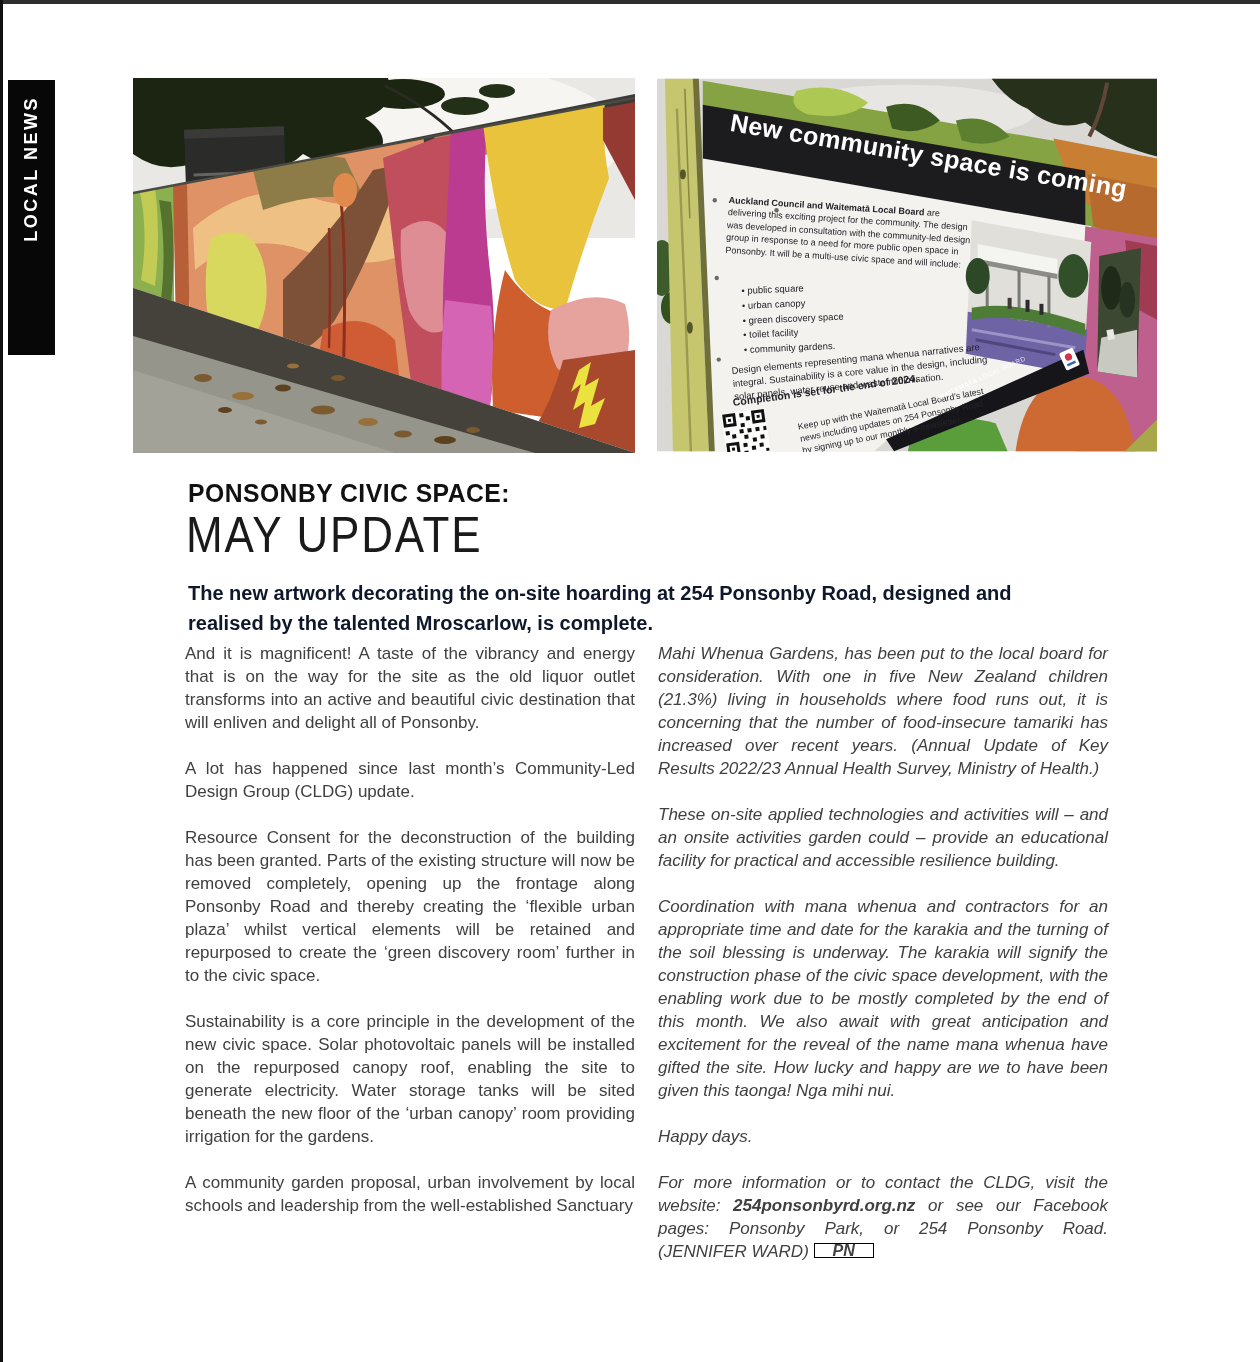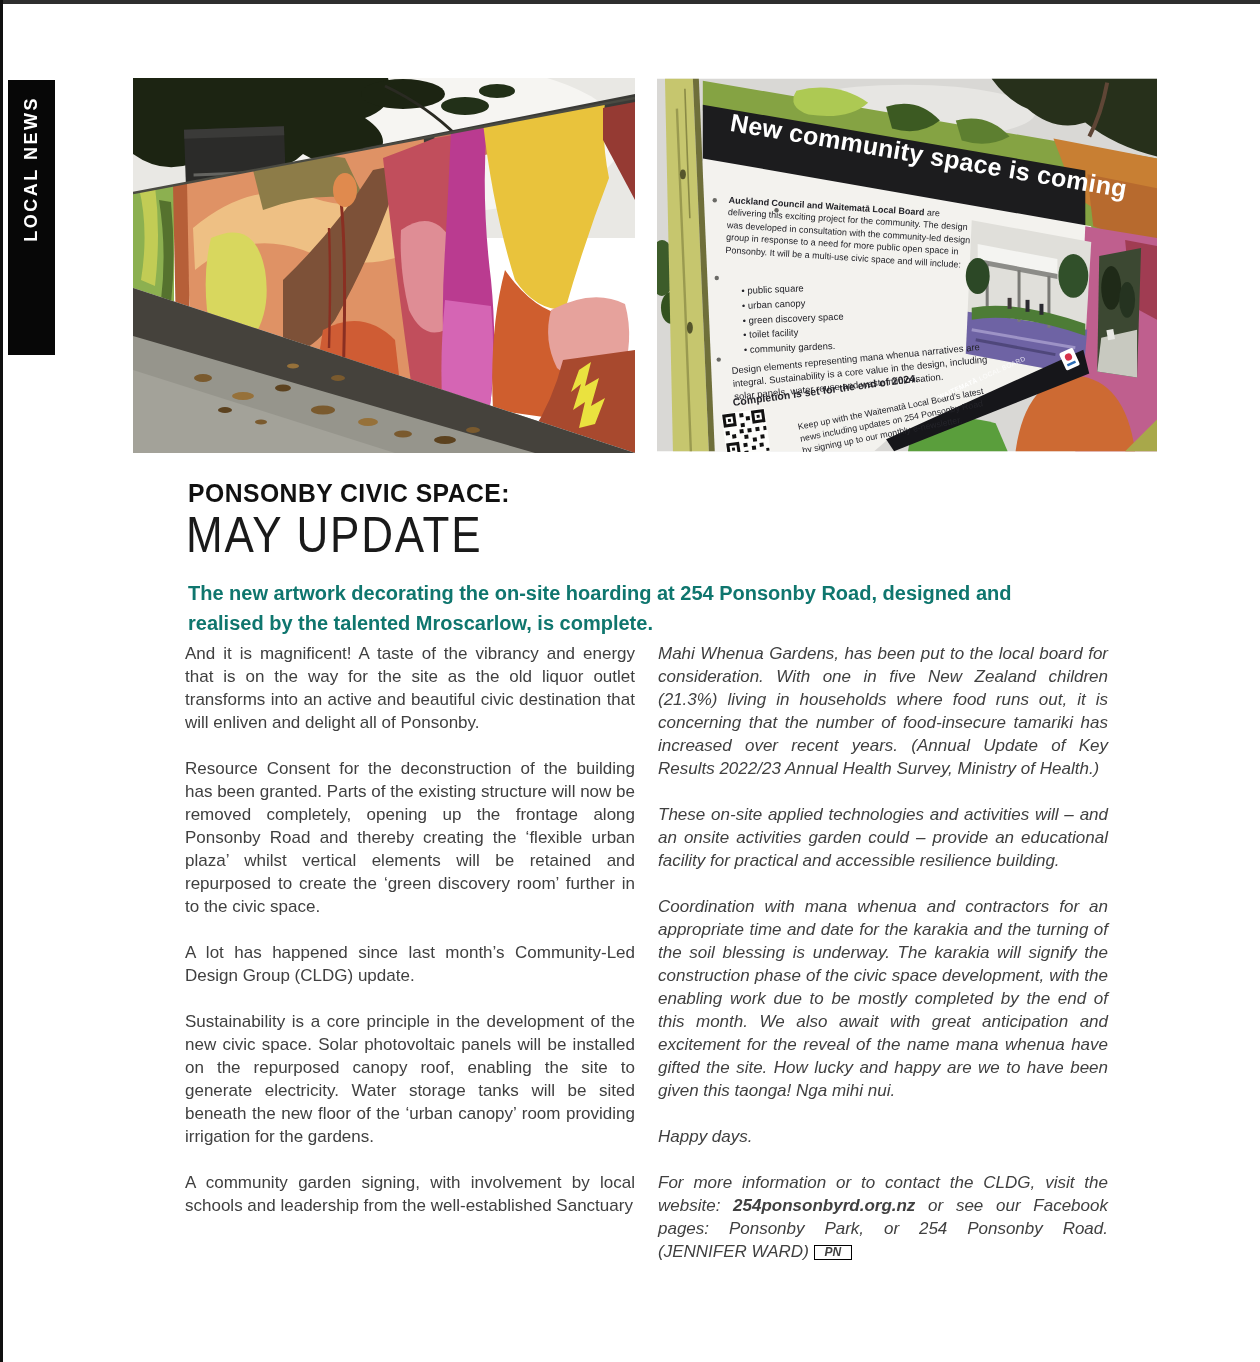--- a/index.html
+++ b/index.html
@@ -34,30 +34,30 @@
   .strip-text{left:280px;top:316px;transform:rotate(-24.5deg);font-size:6.5px;color:#fff;
        letter-spacing:.4px;white-space:nowrap;}
   .strip-text .light{font-weight:300;opacity:.8;}
 
   
   .kicker{position:absolute;left:188px;top:478px;font-size:26px;font-weight:bold;letter-spacing:.5px;
        transform:scaleX(.95);transform-origin:0 0;white-space:nowrap;color:#111;}
   .title{position:absolute;left:186px;top:506px;font-size:50px;font-weight:400;letter-spacing:2px;
        transform:scaleX(.88);transform-origin:0 0;white-space:nowrap;color:#1a1a1a;}
   .standfirst{position:absolute;left:188px;top:578px;width:856px;font-size:20px;font-weight:bold;
-       line-height:30px;color:#0f766e;}
+       line-height:30px;color:#0f172a;}
 
   
   .col{position:absolute;top:642px;width:450px;font-size:17px;line-height:23px;text-align:justify;color:#404040;}
   .col-left{left:185px;}
   .col-right{left:658px;font-style:italic;}
   .col p{margin:0 0 23px 0;}
   .col p:last-child{margin-bottom:0;}
-  .pn-box{display:inline-block;border:1.6px solid #000;font-size:12px;font-weight:bold;
-       line-height:13px;padding:0 10px;vertical-align:1px;}
+  .pn-box{display:inline-block;border:1.6px solid #000;font-size:16px;font-weight:bold;
+       line-height:13px;padding:0 18px;vertical-align:1px;}
   .bold{font-weight:bold;}
 </style>
 </head>
 <body>
 
 <div class="page">
   <div class="top-border"></div>
   <div class="left-border"></div>
 
   <div class="tab">
@@ -262,24 +262,24 @@
     </div>
     <div class="ov strip-text"><span class="bold">WAITEMATĀ</span><span class="light"> LOCAL BOARD</span></div>
   </div>
 
   <div class="kicker">PONSONBY CIVIC SPACE:</div>
   <div class="title">MAY UPDATE</div>
   <div class="standfirst">The new artwork decorating the on-site hoarding at 254 Ponsonby Road, designed and realised by the talented Mroscarlow, is complete.</div>
 
   <div class="col col-left">
     <p>And it is magnificent! A taste of the vibrancy and energy that is on the way for the site as the old liquor outlet transforms into an active and beautiful civic destination that will enliven and delight all of Ponsonby.</p>
+    <p>A lot has happened since last month’s Community-Led Design Group (CLDG) update.</p>
     <p>Resource Consent for the deconstruction of the building has been granted. Parts of the existing structure will now be removed completely, opening up the frontage along Ponsonby Road and thereby creating the ‘flexible urban plaza’ whilst vertical elements will be retained and repurposed to create the ‘green discovery room’ further in to the civic space.</p>
-    <p>A lot has happened since last month’s Community-Led Design Group (CLDG) update.</p>
     <p>Sustainability is a core principle in the development of the new civic space. Solar photovoltaic panels will be installed on the repurposed canopy roof, enabling the site to generate electricity. Water storage tanks will be sited beneath the new floor of the ‘urban canopy’ room providing irrigation for the gardens.</p>
-    <p>A community garden signing, with involvement by local schools and leadership from the well-established Sanctuary</p>
+    <p>A community garden proposal, urban involvement by local schools and leadership from the well-established Sanctuary</p>
   </div>
 
   <div class="col col-right">
     <p>Mahi Whenua Gardens, has been put to the local board for consideration. With one in five New Zealand children (21.3%) living in households where food runs out, it is concerning that the number of food-insecure tamariki has increased over recent years. (Annual Update of Key Results 2022/23 Annual Health Survey, Ministry of Health.)</p>
     <p>These on-site applied technologies and activities will – and an onsite activities garden could – provide an educational facility for practical and accessible resilience building.</p>
     <p>Coordination with mana whenua and contractors for an appropriate time and date for the karakia and the turning of the soil blessing is underway. The karakia will signify the construction phase of the civic space development, with the enabling work due to be mostly completed by the end of this month. We also await with great anticipation and excitement for the reveal of the name mana whenua have gifted the site. How lucky and happy are we to have been given this taonga! Nga mihi nui.</p>
     <p>Happy days.</p>
     <p><span>For more information or to contact the CLDG, visit the website: </span><span class="bold">254ponsonbyrd.org.nz</span><span> or see our Facebook pages: Ponsonby Park, or 254 Ponsonby Road. (JENNIFER WARD) </span><span class="pn-box">PN</span></p>
   </div>
 </div>

